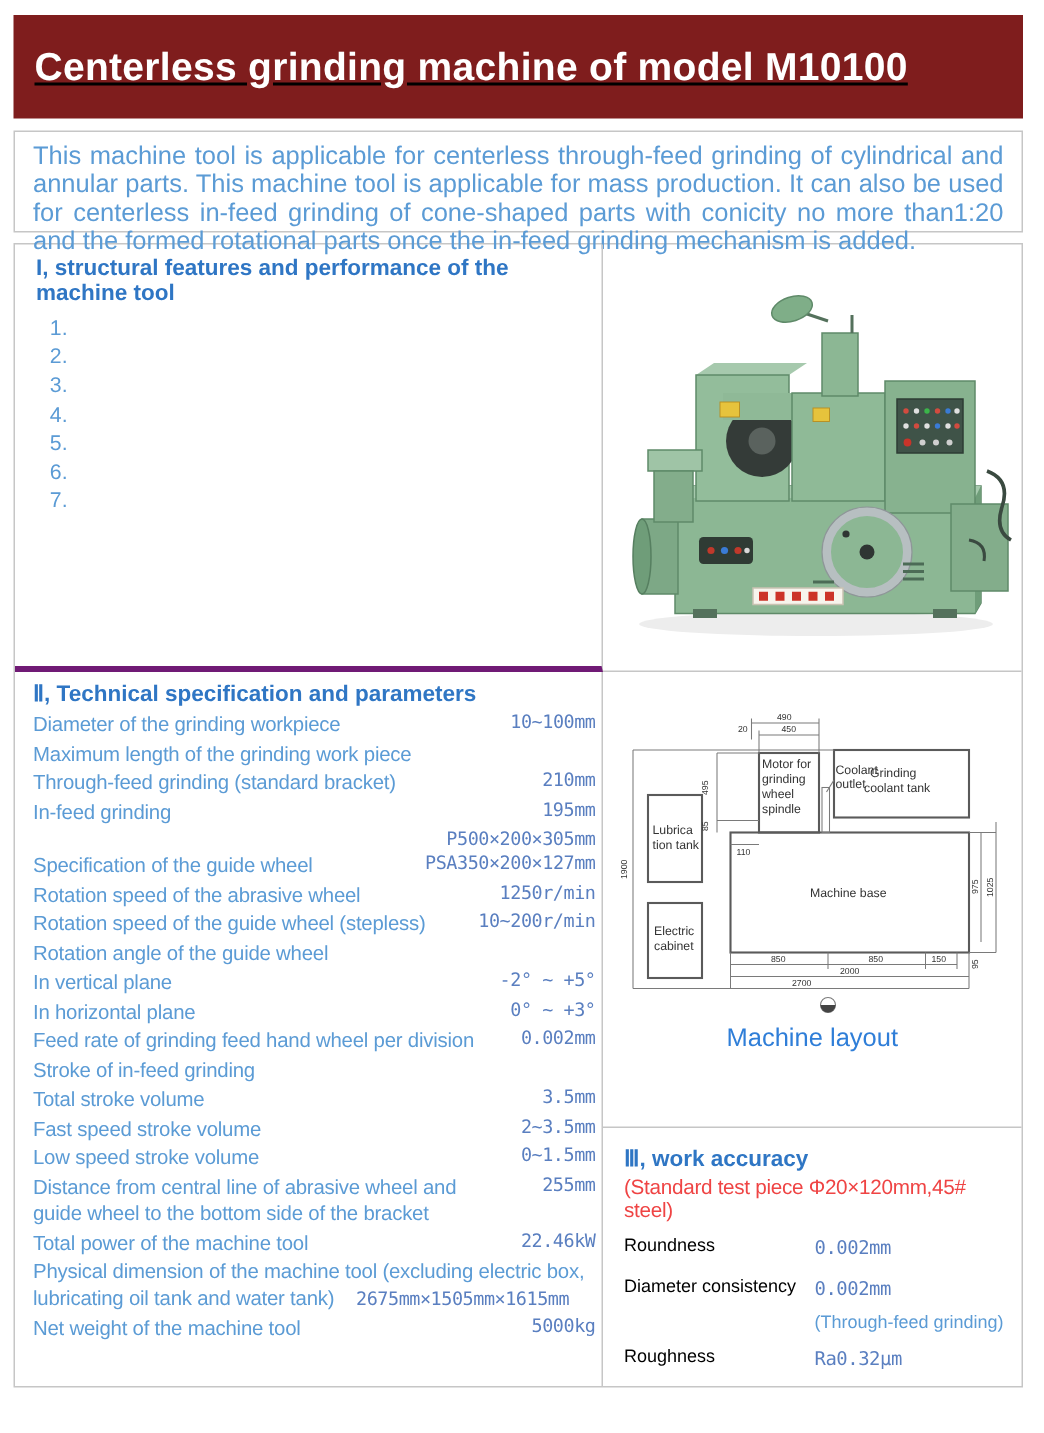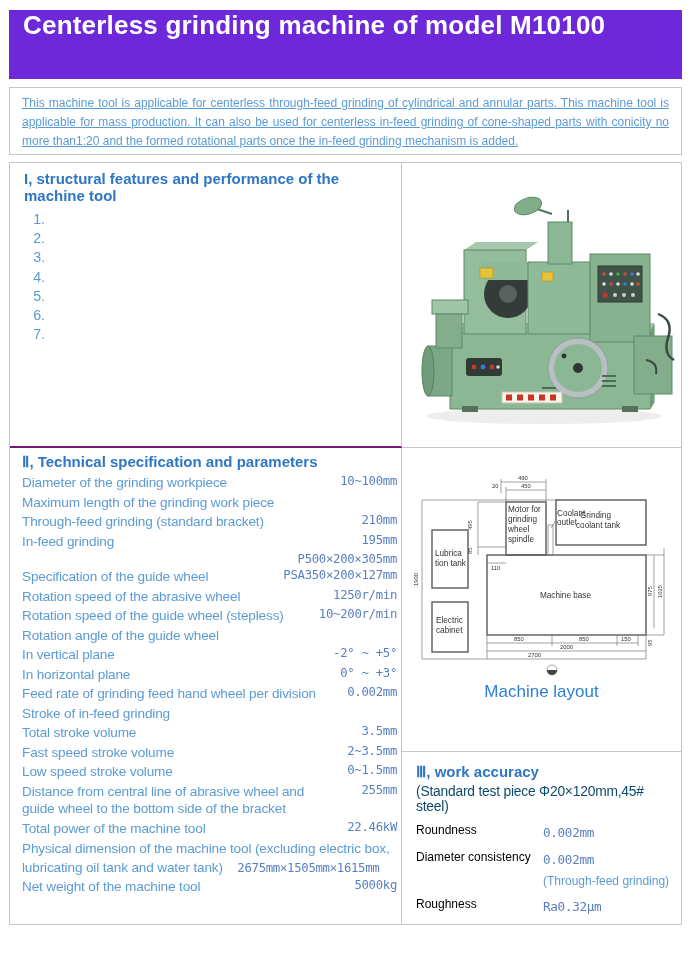--- a/index.html
+++ b/index.html
@@ -6,45 +6,45 @@
   html,body { background:#ffffff; }
   body {
     width:696px; height:955px;
     font-family:"Liberation Sans", sans-serif;
     position:relative; overflow:hidden;
   }
   .page { padding:10px 0 0 9px; width:682px; }
 
   
   .banner {
-    width:673px; height:69px; background:#6d28d9;
-    display:flex; align-items:flex-start; margin-bottom:8px;
+    width:673px; height:69px; background:#7f1d1d;
+    display:flex; align-items:center; margin-bottom:8px;text-decoration:underline;
   }
   .banner h1 {
     color:#ffffff; font-size:26px; font-weight:700; padding-left:14px;
     letter-spacing:0.2px;
   }
 
   
   .intro-box {
     width:673px; height:68px; border:1px solid #c6c6c6;
     padding:6px 12px 0 12px; margin-bottom:7px;
   }
   .intro-box p {
-    color:#5b9bd5; font-size:12px; line-height:19px; text-align:justify;text-decoration:underline;
+    color:#5b9bd5; font-size:17px; line-height:19px; text-align:justify;
   }
 
   
   .grid {
     width:673px; border:1px solid #c6c6c6;
     display:grid; grid-template-columns:392px 279px;
     grid-template-rows:285px 304px 172px;
   }
   .cell { overflow:hidden; }
-  .c-features { grid-column:1; grid-row:1; border-right:1px solid #c6c6c6; border-bottom:2px solid #701a75; padding:7px 12px 0 14px; }
+  .c-features { grid-column:1; grid-row:1; border-right:1px solid #c6c6c6; border-bottom:4px solid #701a75; padding:7px 12px 0 14px; }
   .c-photo    { grid-column:2; grid-row:1; border-bottom:1px solid #c6c6c6; display:flex; align-items:center; justify-content:center; }
   .c-specs    { grid-column:1; grid-row:2 / 4; border-right:1px solid #c6c6c6; padding:5px 0 0 12px; }
   .c-layout   { grid-column:2; grid-row:2; border-bottom:1px solid #c6c6c6; padding-top:16px; text-align:center; }
   .c-accuracy { grid-column:2; grid-row:3; padding:11px 8px 0 14px; }
 
   .sec-h { color:#2f76c4; font-size:15px; font-weight:700; }
 
   
   .features { margin:6px 0 0 0; padding-left:25px; }
   .features li {
@@ -71,21 +71,21 @@
   .diagram text { font-family:"Liberation Sans", sans-serif; fill:#333; }
   .dg-box { fill:none; stroke:#5a5a5a; stroke-width:1.4; }
   .dg-thin { fill:none; stroke:#7a7a7a; stroke-width:0.7; }
   .dg-lbl { font-size:8.2px; fill:#222; }
   .dg-dim { font-size:5.8px; fill:#444; }
   .layout-caption {
     color:#2f7ed8; font-size:17px; text-align:center;
   }
 
   
-  .acc-sub { color:#0c4a6e; font-size:13.8px; margin-top:3px; letter-spacing:-0.2px; }
+  .acc-sub { color:#ef4444; font-size:13.8px; margin-top:3px; letter-spacing:-0.2px; }
   .acc-rows { margin-top:9px; }
   .acc-row { display:block; margin-bottom:9px; }
   .acc-label { display:inline-block; min-width:127px; color:#000000; font-size:12px; vertical-align:top; }
   .acc-value { font-family:"DejaVu Sans Mono", monospace; font-size:12.6px; color:#5a7fc0; letter-spacing:-0.3px; }
   .acc-note { margin-left:127px; color:#5b9bd5; font-size:12px; margin-top:6px; }
 </style>
 </head>
 <body>
 
 <div class="page">

